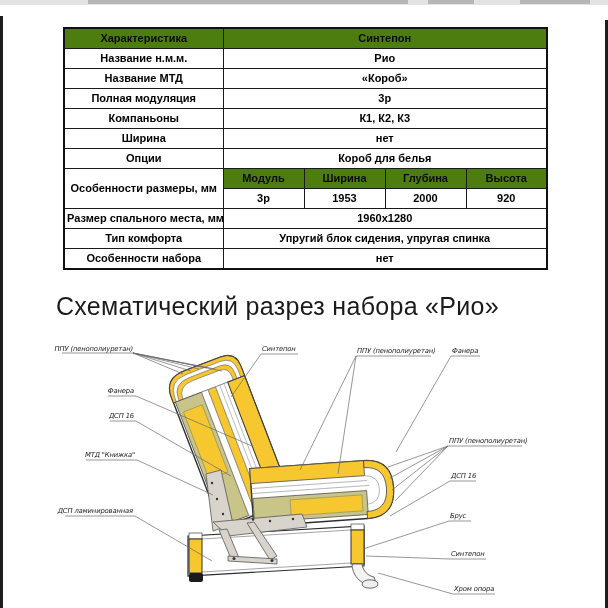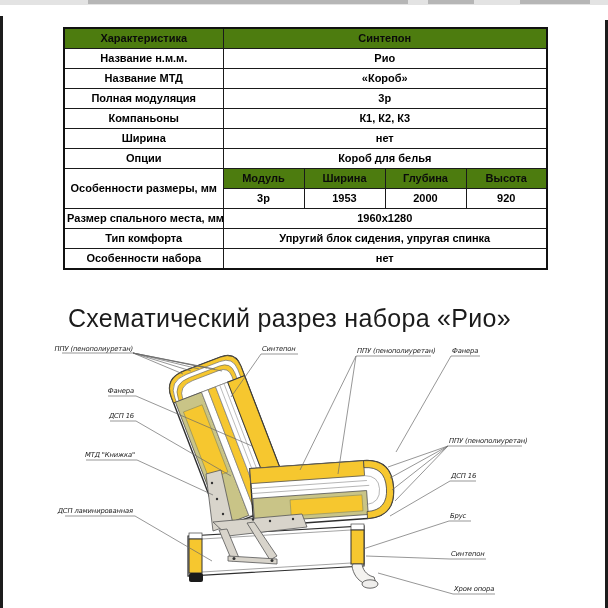--- a/index.html
+++ b/index.html
@@ -16,21 +16,21 @@
 
   
   table.spec{position:absolute;left:63px;top:27px;width:483px;border-collapse:collapse;
              table-layout:fixed;border:2px solid #111;}
   table.spec td,table.spec th{border:1px solid #1a1a1a;font-size:11px;line-height:1.05;
              text-align:center;vertical-align:middle;padding:1px 2px;color:#000;
              font-weight:bold;height:17px;overflow:hidden;white-space:nowrap;}
   table.spec tr{height:19px;}
   table.spec .g{background:#4d7c0f;font-weight:bold;color:#0b0b0b;}
 
-  .title{position:absolute;left:56px;top:292px;margin:12px;font-size:25px;font-weight:400;
+  .title{position:absolute;left:56px;top:292px;margin:0;font-size:25px;font-weight:400;
          color:#1b1b1b;letter-spacing:.3px;white-space:nowrap;}
 
   svg.diagram{position:absolute;left:0;top:0;width:608px;height:608px;}
   svg .lab{font-family:"DejaVu Sans",sans-serif;font-style:italic;font-size:6.8px;
            fill:#222;letter-spacing:-.15px;}
 </style>
 </head>
 <body>
 
 <div class="page">

